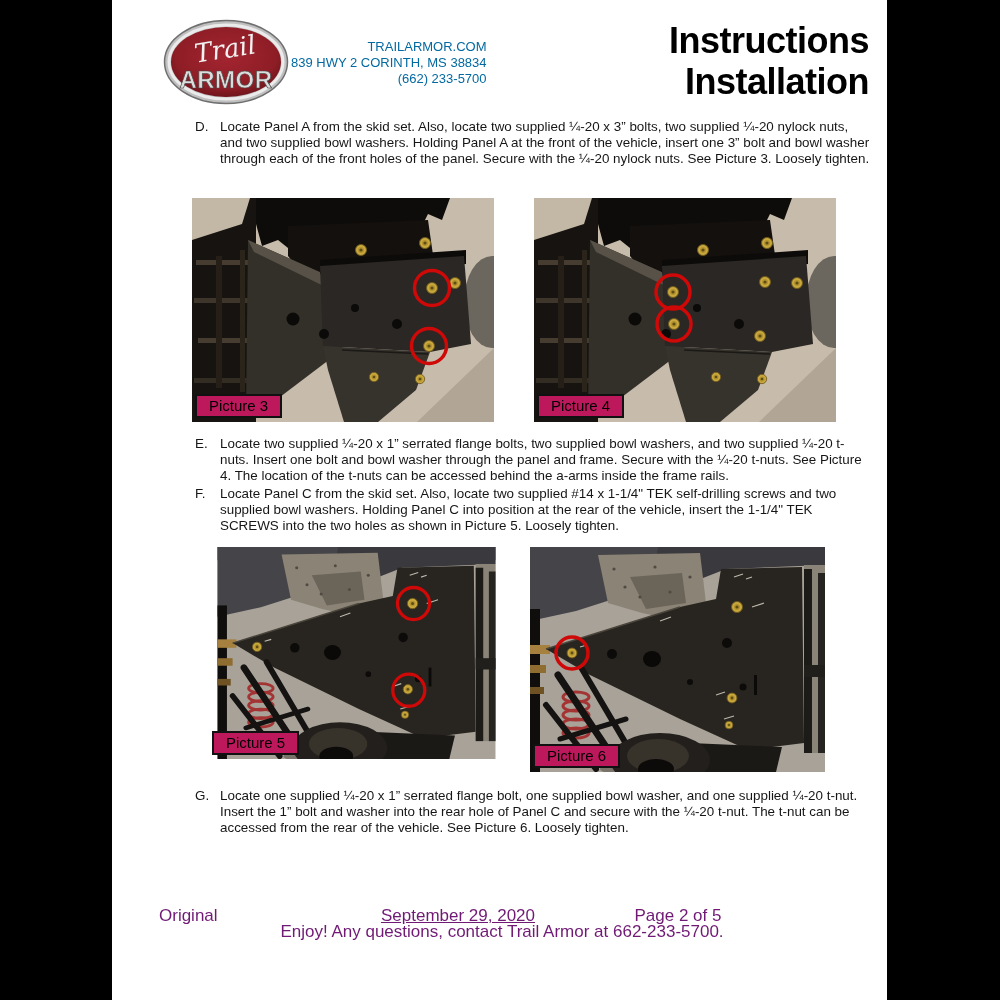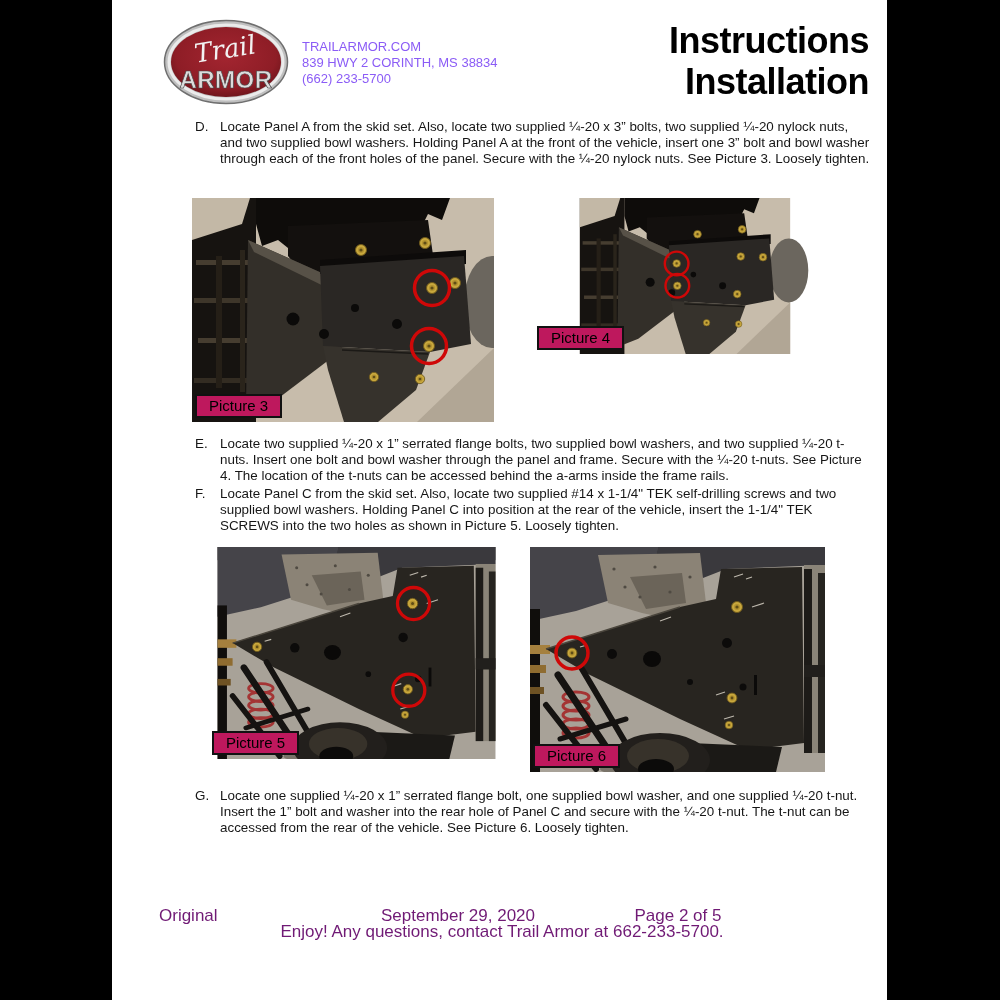--- a/index.html
+++ b/index.html
@@ -9,49 +9,49 @@
     font-family:"Liberation Sans", sans-serif;
     color:#161616;
     overflow:hidden;
   }
   .page {
     position:absolute; left:112px; top:0; width:775px; height:1000px;
     background:#fff;
   }
   
   .logo-wrap { position:absolute; left:51px; top:19px; width:126px; height:86px; }
-  .contact { position:absolute; left:190px; top:39px; font-size:13px; line-height:16px; color:#8b5cf6; }
+  .contact { position:absolute; left:179px; top:39px; font-size:13px; line-height:16px; color:#0369a1;text-align:right; }
   .doc-title {
     position:absolute; right:18px; top:20px; text-align:right;
     font-weight:bold; font-size:36px; line-height:41px; color:#000; letter-spacing:-0.5px;
   }
   
   .step { position:absolute; left:83px; width:676px; font-size:13.4px; line-height:16px; display:flex; }
   .step-label { width:25px; flex:none; }
   .step-text { flex:1; }
   .step-d { top:119px; }
   .step-e { top:436px; }
   .step-f { top:486px; }
   .step-g { top:788px; }
   
   .photo { position:absolute; }
   .photo svg { display:block; width:100%; height:100%; }
   .photo3 { left:80px;  top:198px; width:302px; height:224px; }
-  .photo4 { left:422px; top:198px; width:302px; height:156px; }
+  .photo4 { left:422px; top:198px; width:302px; height:224px; }
   .photo5 { left:97px; top:547px; width:295px; height:212px; }
   .photo6 { left:418px; top:547px; width:295px; height:225px; }
   .photo-label {
     position:absolute; left:3px; bottom:4px; background:#be185d;
     border:2px solid #111; padding:1px 12px 2px; font-size:15px; color:#000;
     white-space:nowrap;
   }
   
   .footer-item { position:absolute; font-size:17px; color:#701a75; white-space:nowrap; }
   .footer-original { left:47px; top:906px; }
-  .footer-date { left:346px; top:906px; transform:translateX(-50%); }
+  .footer-date { left:346px; top:906px; transform:translateX(-50%);text-decoration:underline; }
   .footer-page { left:566px; top:906px; transform:translateX(-50%); }
   .footer-note { left:390px; top:922px; transform:translateX(-50%); }
   .hidden-defs { position:absolute; width:0; height:0; }
 </style>
 </head>
 <body>
 
 <svg class="hidden-defs" aria-hidden="true">
   <defs>
     <radialGradient id="redg" cx="50%" cy="42%" r="65%">

